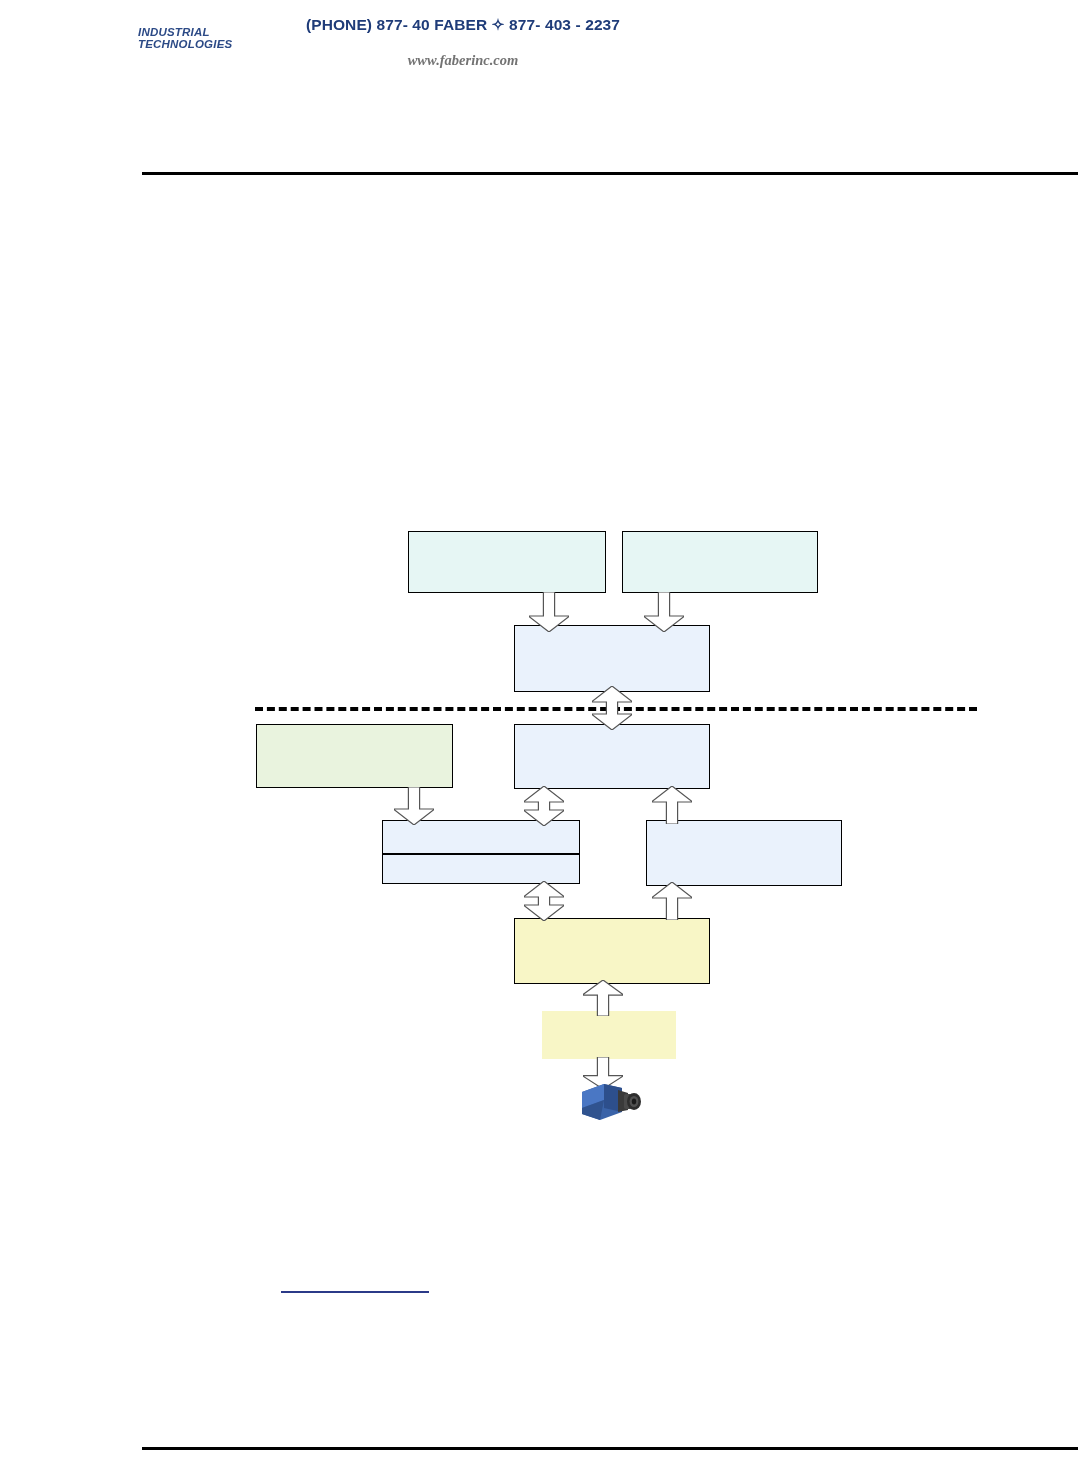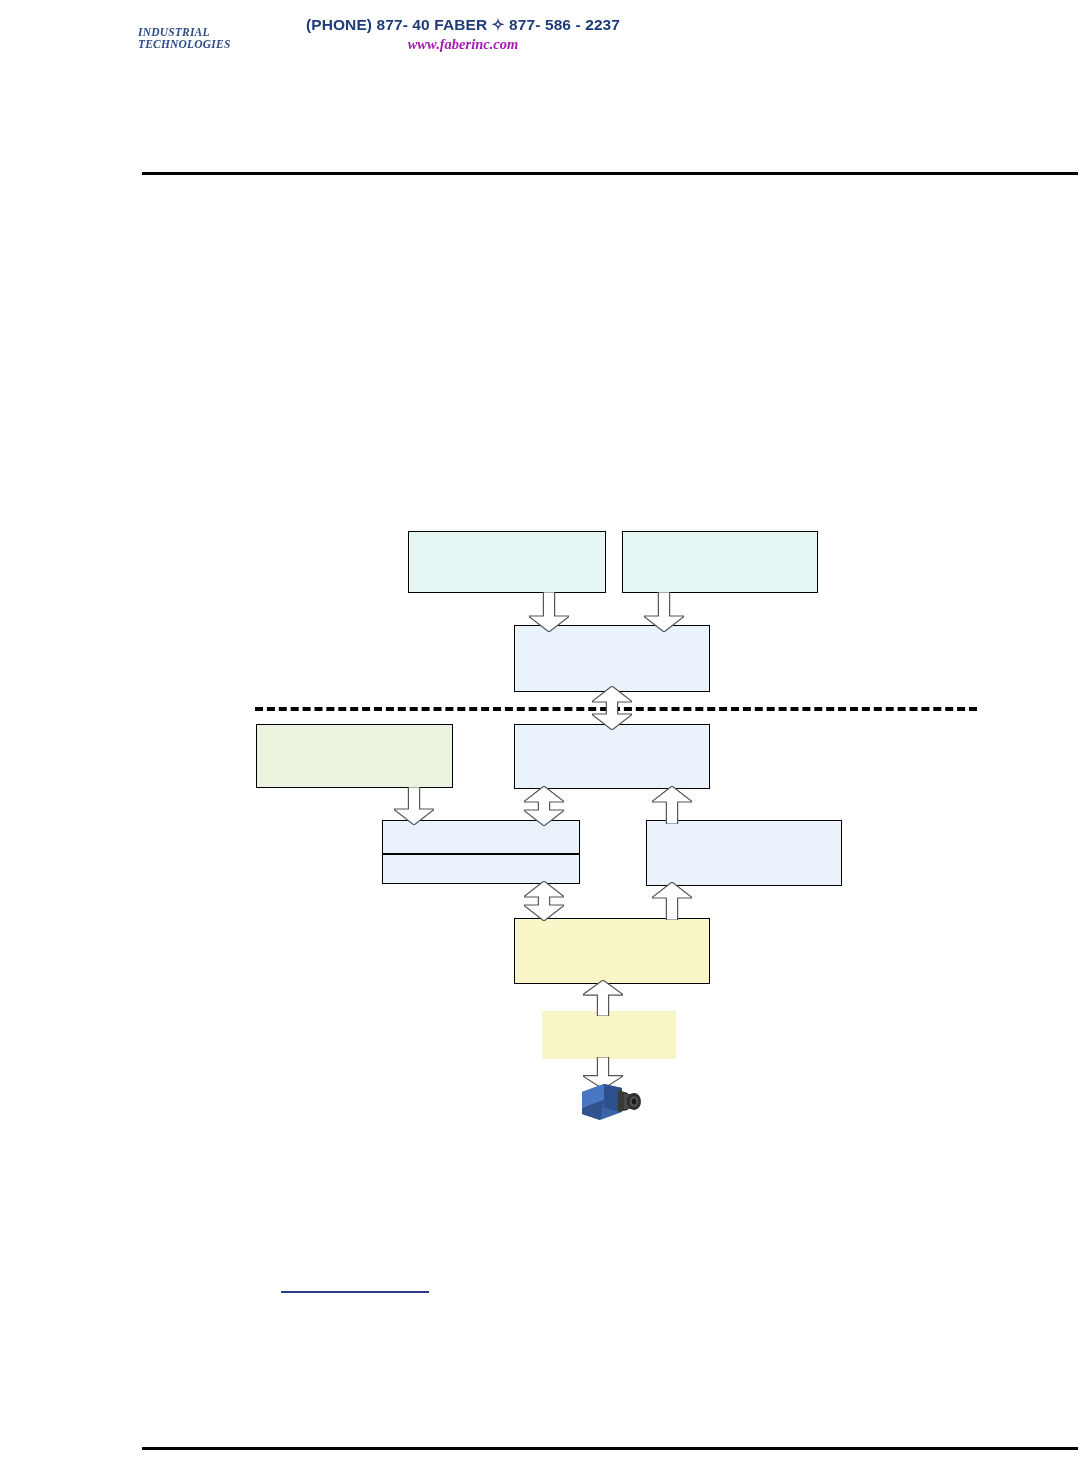--- a/index.html
+++ b/index.html
@@ -35,21 +35,21 @@
   }
   .logo-words {
     position: absolute;
     left: 138px;
     top: 26px;
     width: 110px;
     line-height: 1.08;
   }
   .logo-words .lw {
     display: block;
-    font-family: Liberation Serif, serif;
+    font-family: Liberation Sans, sans-serif;
     font-style: italic;
     font-weight: bold;
     font-size: 11.5px;
     letter-spacing: 0.2px;
     color: #2c4a86;
     white-space: nowrap;
   }
   .contact {
     position: absolute;
     left: 228px;
@@ -61,26 +61,26 @@
     display: block;
     font-family: "Liberation Sans", sans-serif;
     font-weight: bold;
     font-size: 15.5px;
     color: #1f3c79;
     letter-spacing: 0.1px;
     white-space: nowrap;
   }
   .contact .web {
     display: block;
-    margin-top: 2px;
+    margin-top: 18px;
     font-family: "Liberation Serif", serif;
     font-style: italic;
     font-weight: bold;
     font-size: 14.5px;
-    color: #a21caf;
+    color: #737373;
     white-space: nowrap;
   }
 
   
   .rule-top {
     position: absolute;
     left: 142px;
     top: 172px;
     width: 936px;
     height: 3px;
@@ -149,21 +149,21 @@
 
   <div class="letterhead">
 
 
     <div class="logo-words">
       <span class="lw">INDUSTRIAL</span>
       <span class="lw">TECHNOLOGIES</span>
     </div>
 
     <div class="contact">
-      <span class="phone">(PHONE) 877- 40 FABER ✧  877- 586 - 2237</span>
+      <span class="phone">(PHONE) 877- 40 FABER ✧  877- 403 - 2237</span>
       <span class="web">www.faberinc.com</span>
     </div>
   </div>
 
   <div class="rule-top"></div>
 
   <div class="diagram">
 
     <div id="nodes-layer">
         <div class="node cyan" style="left: 408px; top: 531px; width: 198px; height: 62px;"></div>

